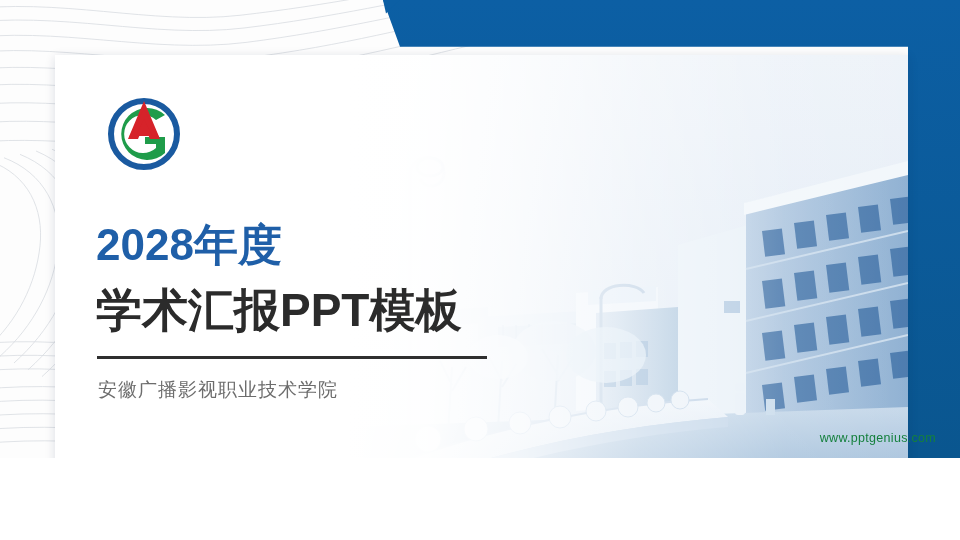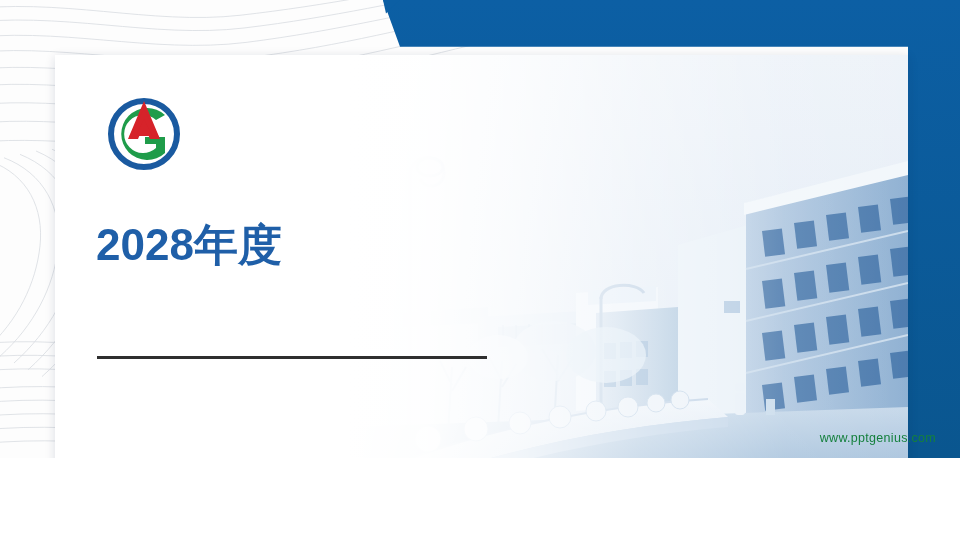--- a/index.html
+++ b/index.html
@@ -368,23 +368,25 @@
           <path d="M46,24 L38,43 L54,43 Z" fill="#d6232a"></path>
 
           <path d="M46,30 L41,42 L51,42 Z" fill="#e8453c" opacity="0.0"></path>
 
           <path d="M31,44 L46,16 L61,44 L55,44 L46,26 L37,44 Z" fill="#d6232a"></path>
         </svg>
       </div>
 
       <div class="title-year">2028年度</div>
 
+      <div class="title-main">学术汇报PPT模板</div>
 
       <div class="divider"></div>
 
+      <div class="org">安徽广播影视职业技术学院</div>
 
 
     </div>
   </div>
 
   <div class="site-url">www.pptgenius.com</div>
 
 </div>
 
 </body></html>

